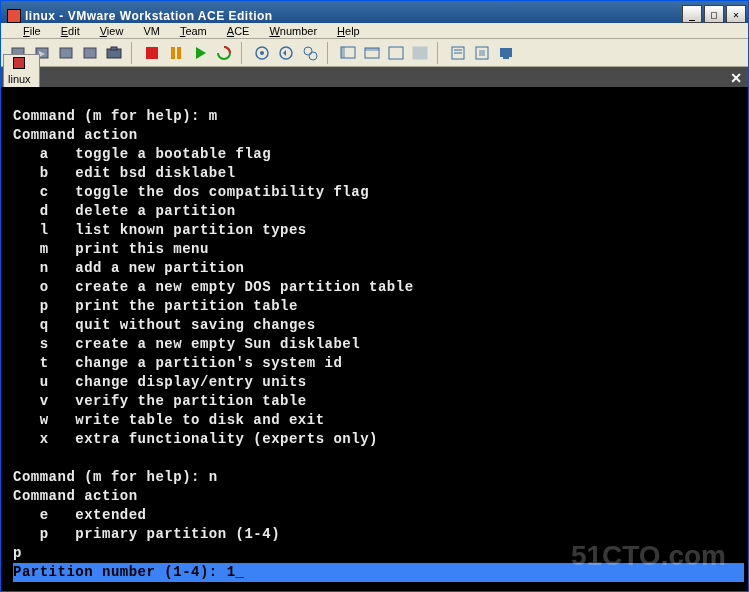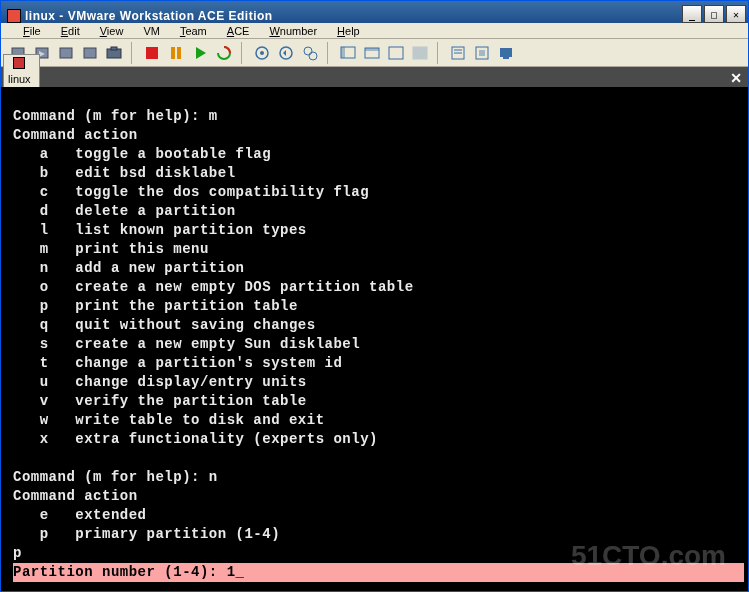--- a/index.html
+++ b/index.html
@@ -101,21 +101,21 @@
     font-family:"Courier New", monospace;
     font-size:14px;
     font-weight:bold;
     line-height:19px;
     padding:20px 4px 4px 12px;
     white-space:pre;
     overflow:hidden;
     letter-spacing:0.5px;
   }
   .terminal .hl-line {
-    background:#fca5a5;
+    background:#3b82f6;
     color:#000;
   }
   .terminal .cursor::after {
     content:"_";
   }
   .statusbar {
     height:18px;
     background:#ece9d8;
     border-top:1px solid #aca899;
     display:flex; align-items:center;

